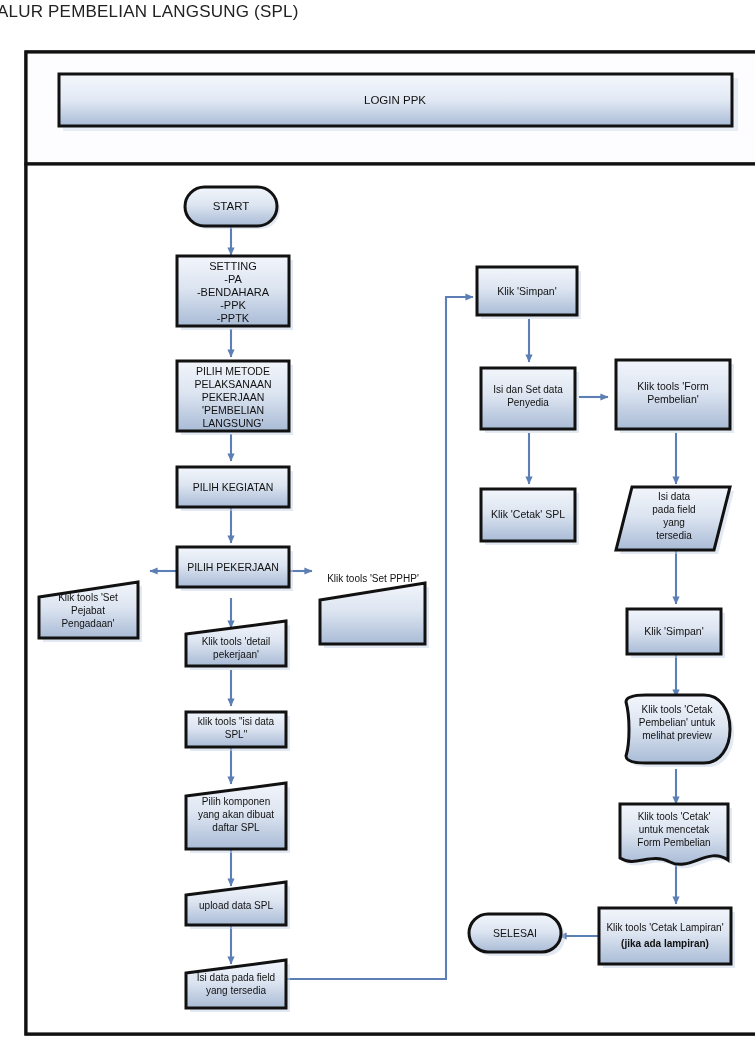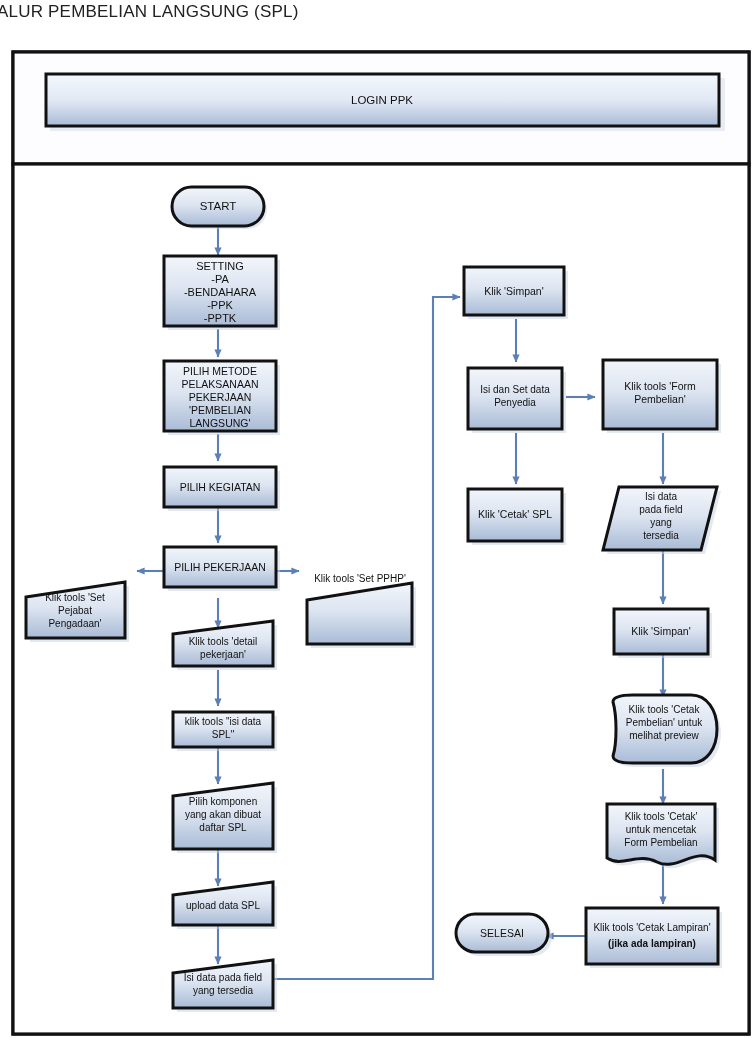--- a/index.html
+++ b/index.html
@@ -2,21 +2,21 @@
 <html><head>
 <meta charset="utf-8">
 <style>
   html,body{margin:0;padding:0;background:#ffffff;}
   body{width:755px;height:1038px;position:relative;overflow:hidden;
        font-family:"Liberation Sans","DejaVu Sans",sans-serif;color:#1a1a1a;}
 
   #page-title{position:absolute;left:-3px;top:2px;font-size:17px;letter-spacing:.2px;
               white-space:nowrap;color:#222;}
 
-  #diagram{position:absolute;left:5px;top:44px;width:670px;height:994px;}
+  #diagram{position:absolute;left:18px;top:44px;width:670px;height:994px;}
   #diagram svg{display:block;}
 
   .nodeTxt{font-family:"Liberation Sans","DejaVu Sans",sans-serif;fill:#111111;
            text-anchor:middle;dominant-baseline:middle;}
 </style>
 </head>
 <body>
 
 <div id="page-title">ALUR PEMBELIAN LANGSUNG (SPL)</div>
 

